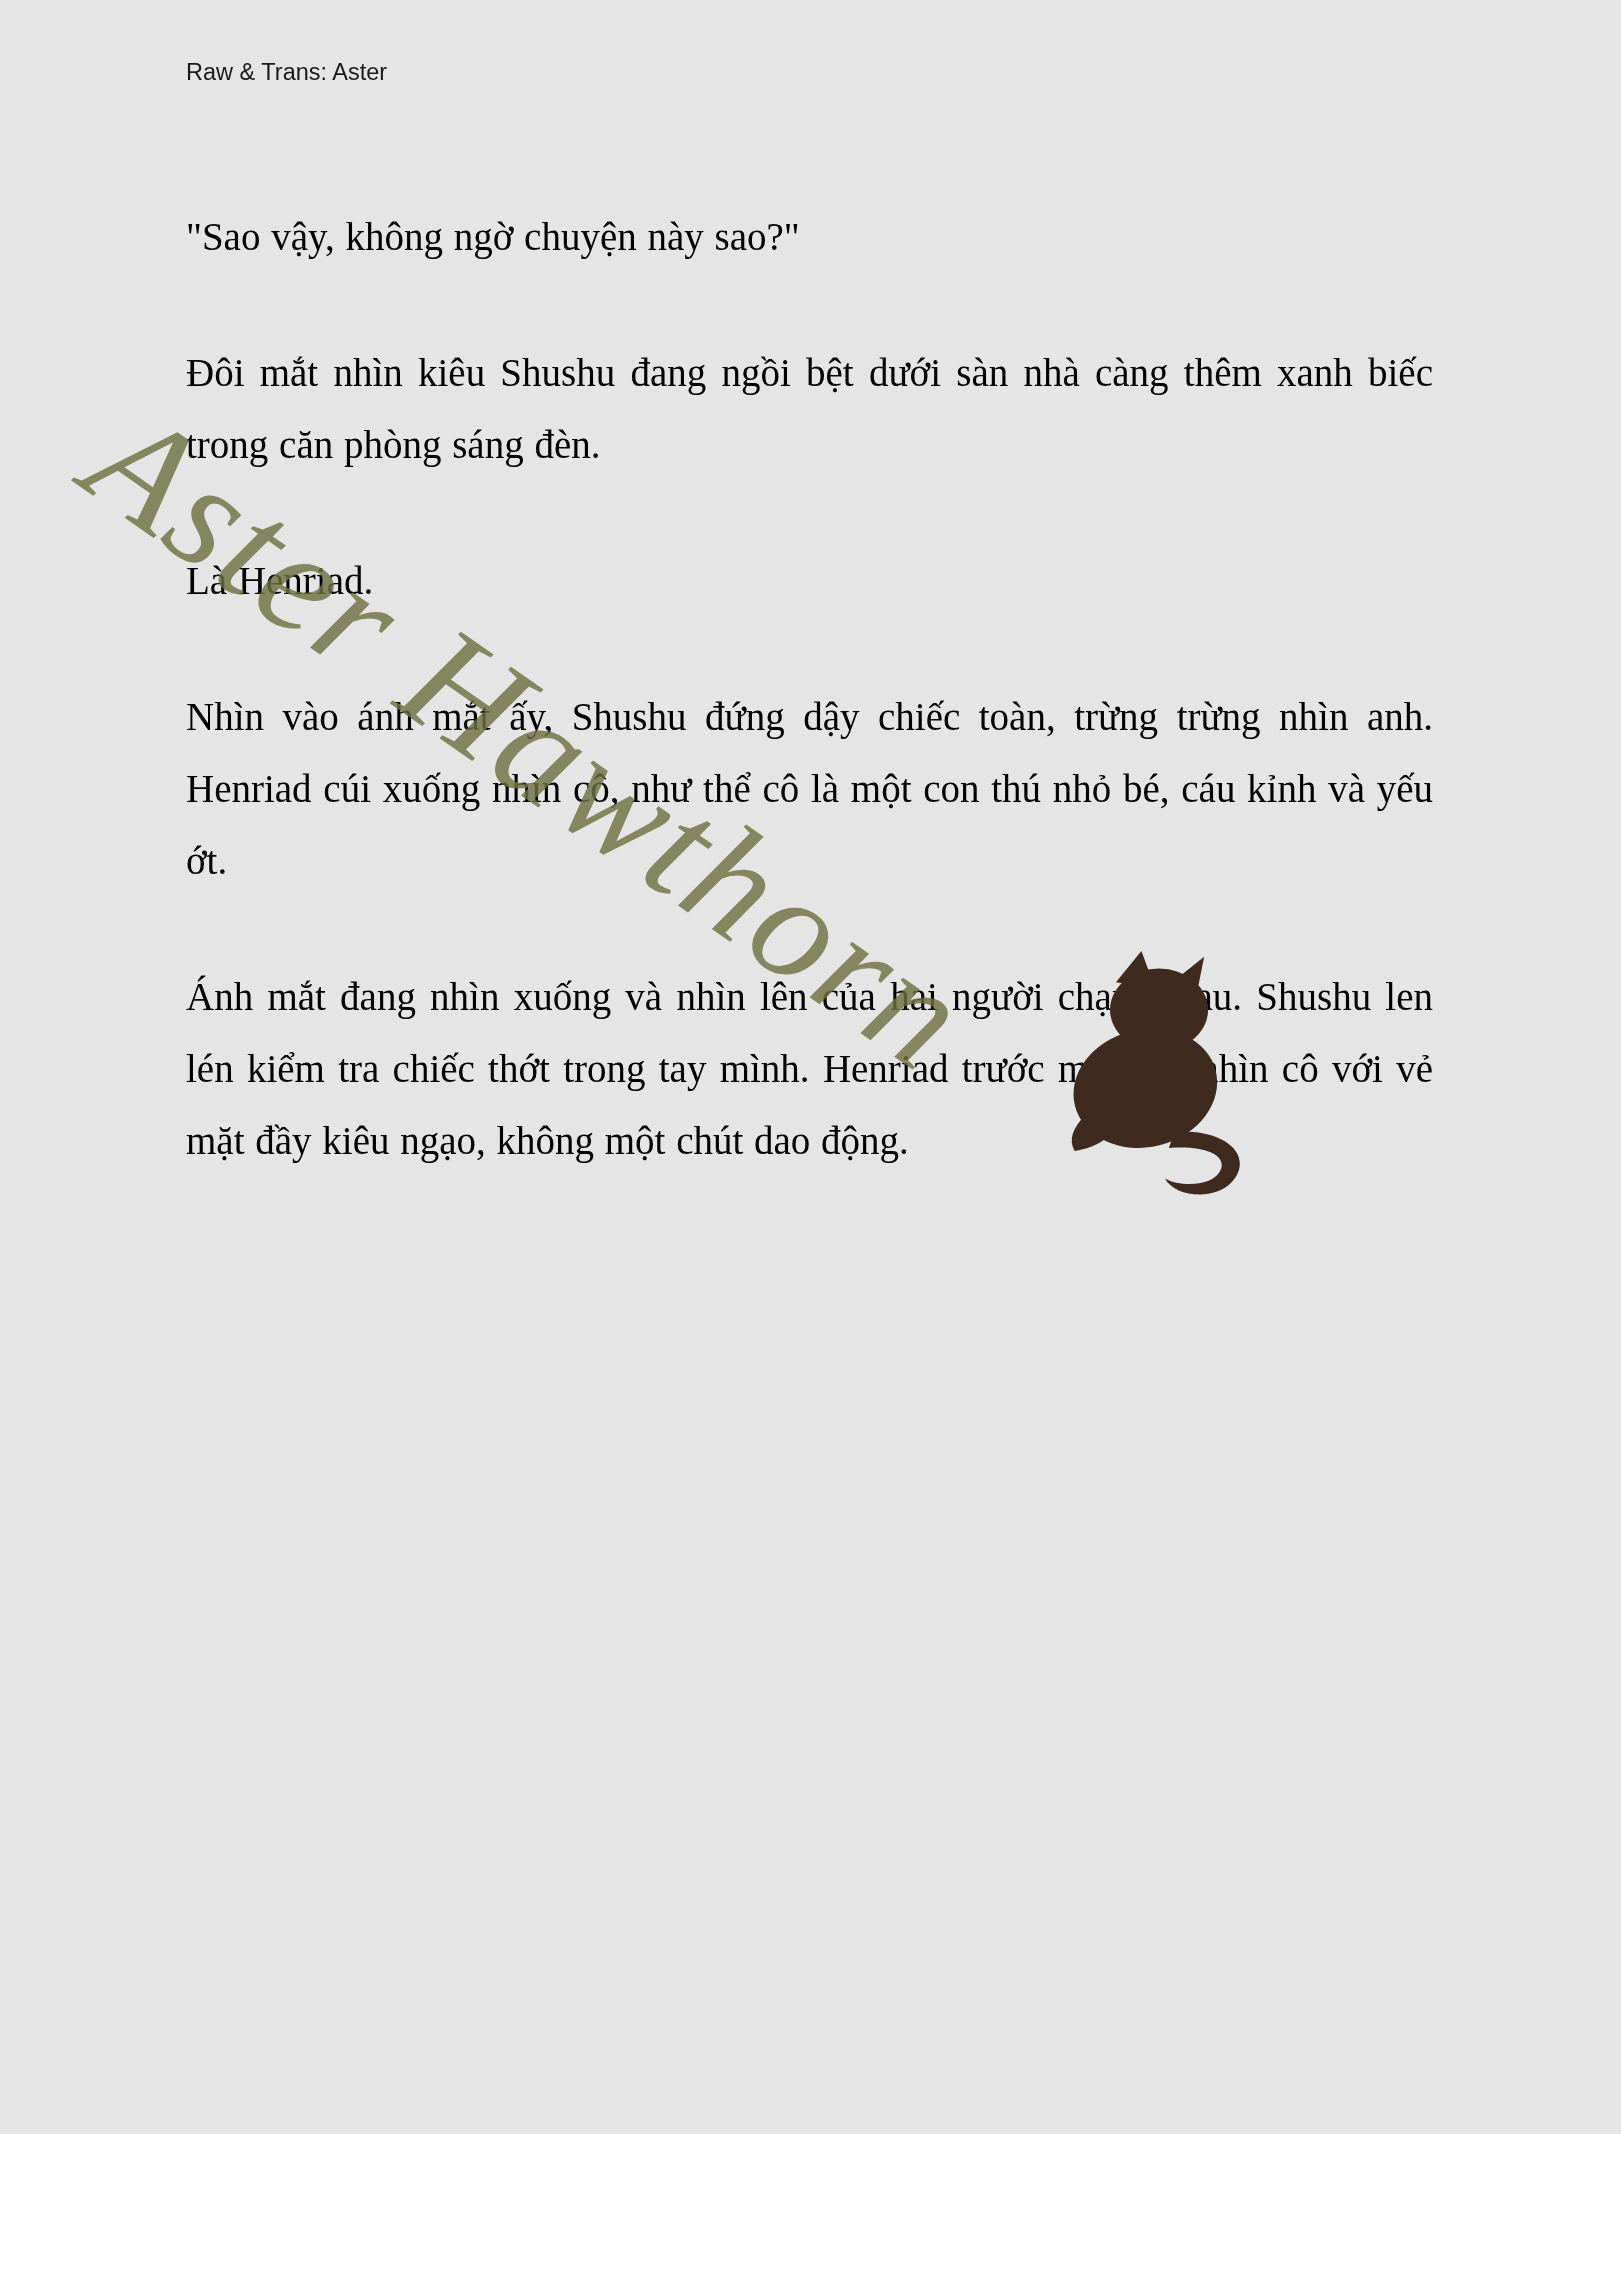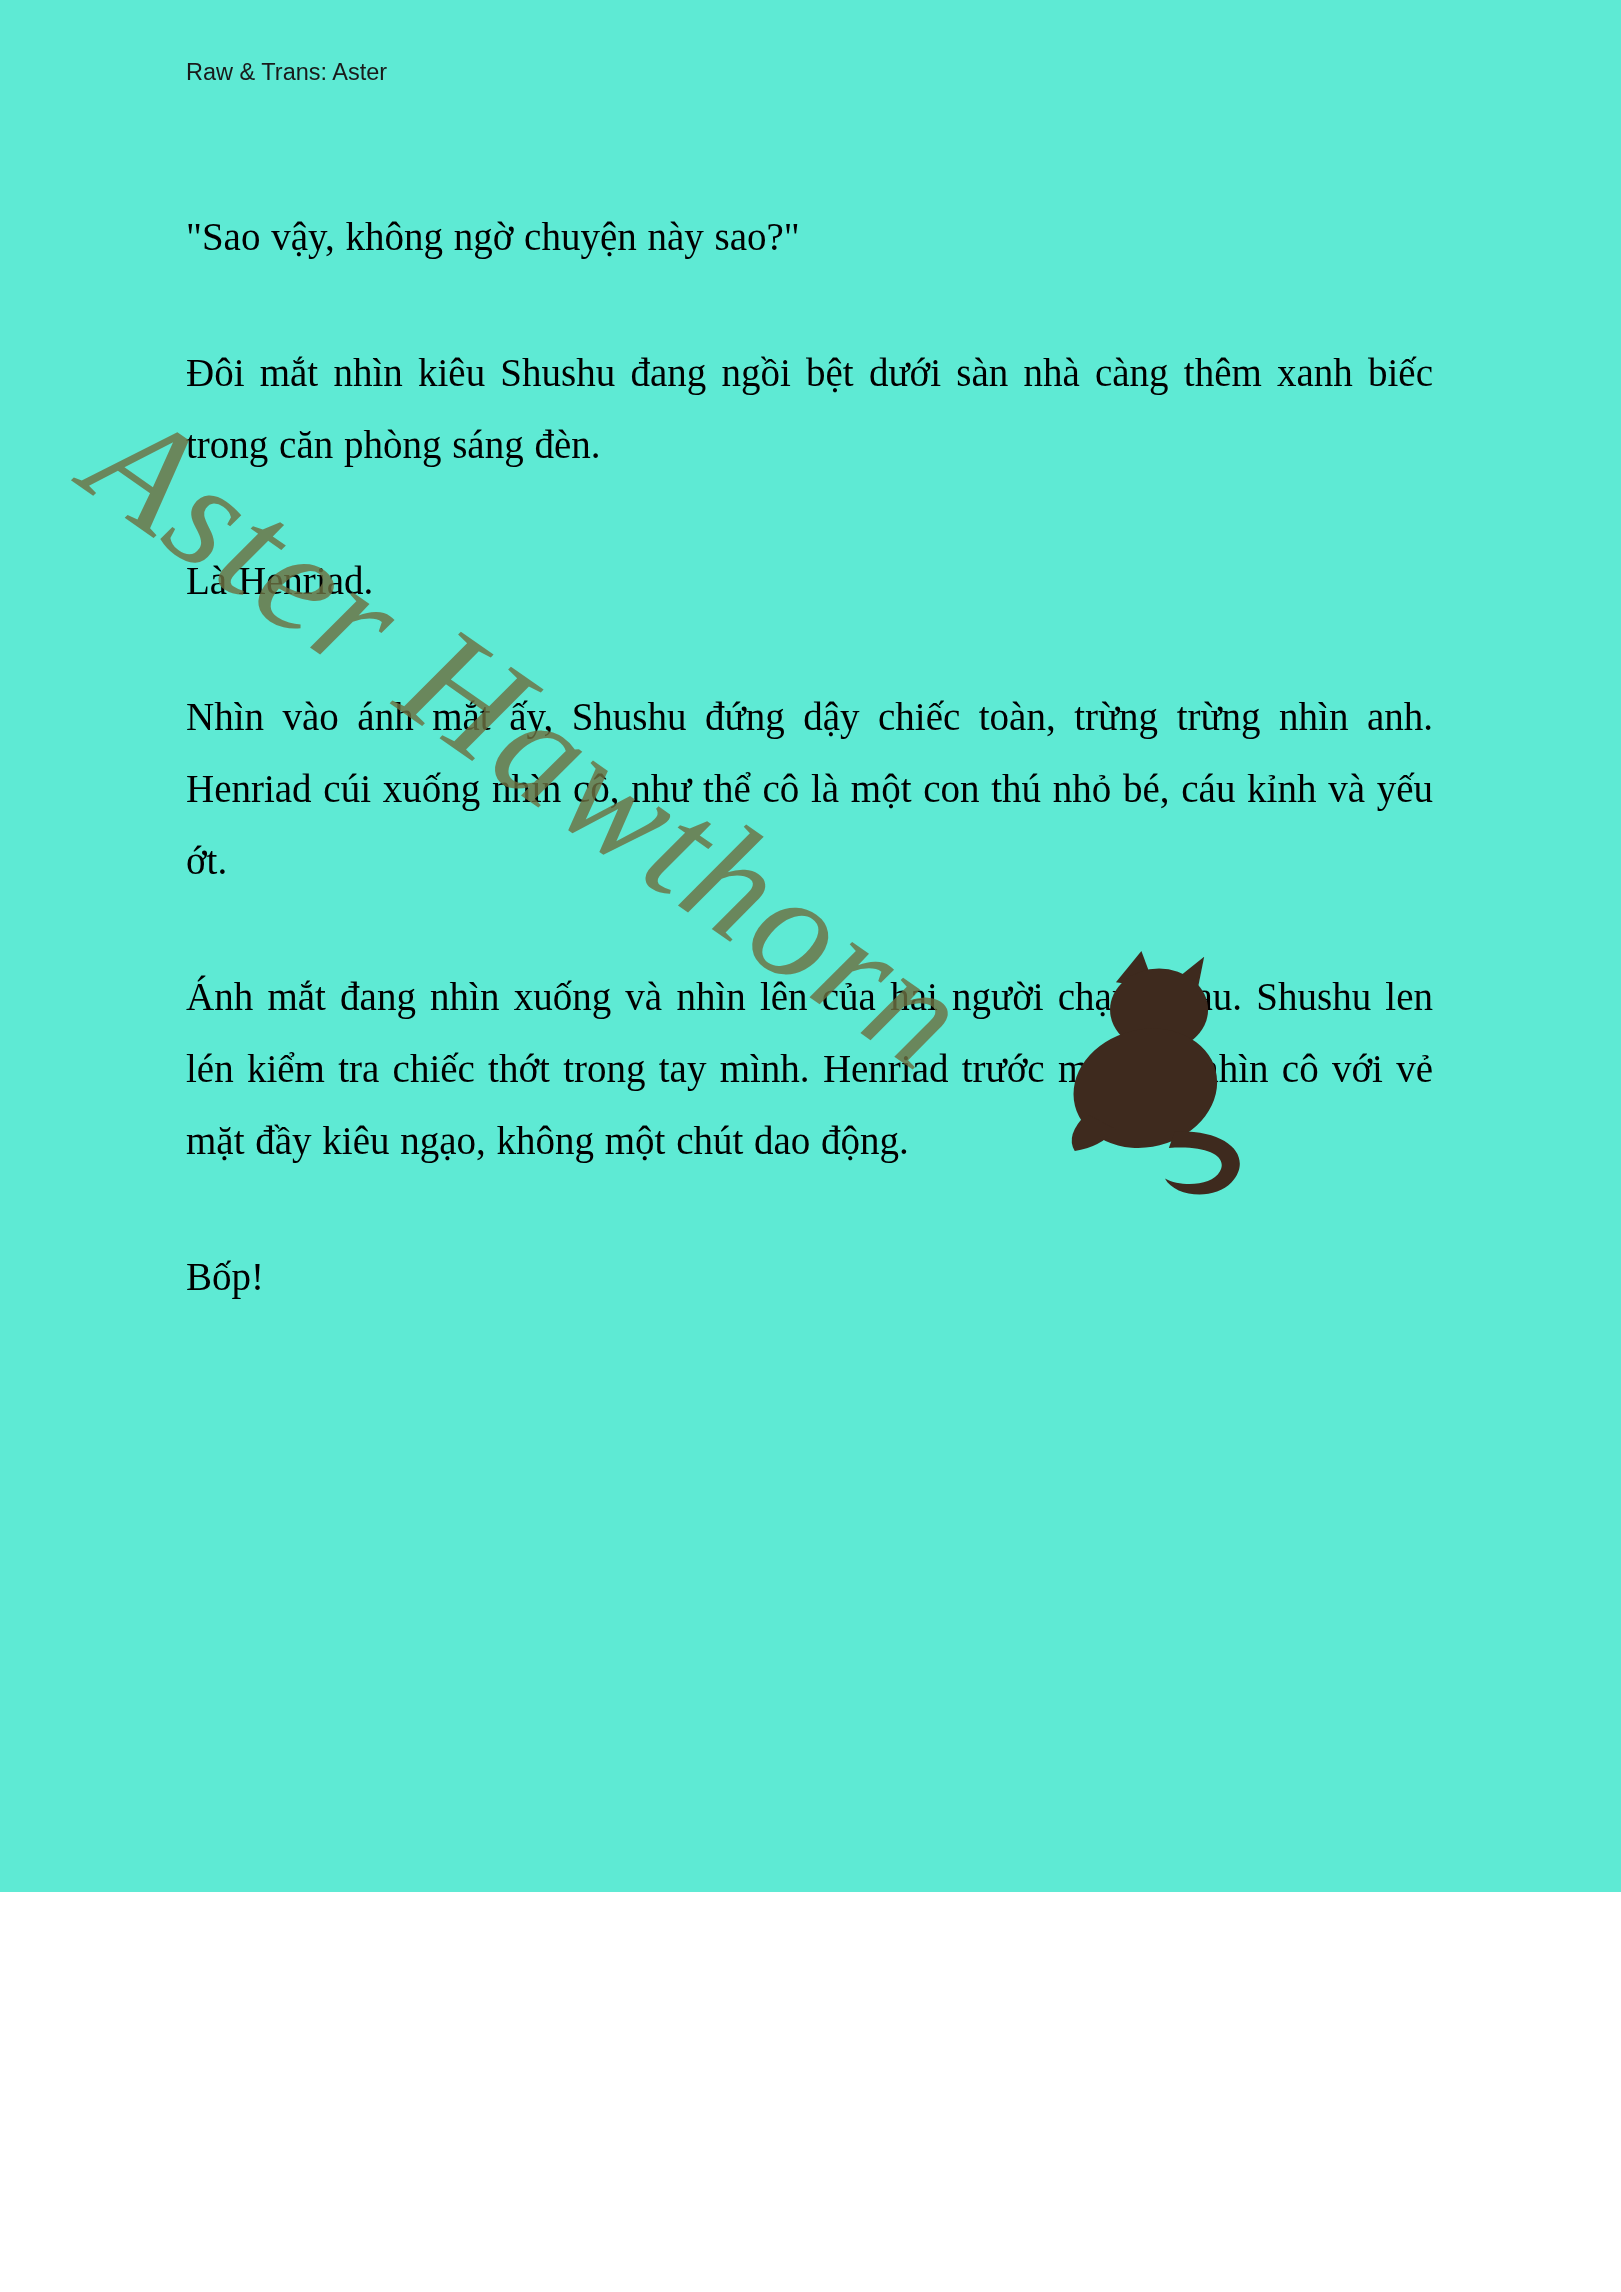--- a/index.html
+++ b/index.html
@@ -3,22 +3,22 @@
 <meta charset="utf-8">
 <style>
   html, body {
     margin: 0;
     padding: 0;
     background: #ffffff;
   }
   .page {
     position: relative;
     width: 1621px;
-    height: 1892px;
-    background: #5eead4;
+    height: 2134px;
+    background: #e5e5e5;
     overflow: hidden;
     font-family: "Liberation Serif", "DejaVu Serif", serif;
   }
   .page-header {
     position: absolute;
     left: 186px;
     top: 59px;
     font-family: "Liberation Sans", "DejaVu Sans", sans-serif;
     font-size: 23.5px;
     color: #1a1a1a;
@@ -70,21 +70,20 @@
   <div class="page-header">Raw &amp; Trans: Aster</div>
 
   <div class="watermark" style="color: rgba(109, 114, 66, 0.82);">Aster Hawthorn</div>
 
   <div class="content">
     <p>"Sao vậy, không ngờ chuyện này sao?"</p>
     <p>Đôi mắt nhìn kiêu Shushu đang ngồi bệt dưới sàn nhà càng thêm xanh biếc trong căn phòng sáng đèn.</p>
     <p>Là Henriad.</p>
     <p>Nhìn vào ánh mắt ấy, Shushu đứng dậy chiếc toàn, trừng trừng nhìn anh. Henriad cúi xuống nhìn cô, như thể cô là một con thú nhỏ bé, cáu kỉnh và yếu ớt.</p>
     <p>Ánh mắt đang nhìn xuống và nhìn lên của hai người chạm nhau. Shushu len lén kiểm tra chiếc thớt trong tay mình. Henriad trước mặt vẫn nhìn cô với vẻ mặt đầy kiêu ngạo, không một chút dao động.</p>
-    <p>Bốp!</p>
   </div>
 
   <div class="cat">
     <svg width="206" height="250" viewBox="0 0 210 255" xmlns="http://www.w3.org/2000/svg">
       <g class="cat-shape" fill="#3e2a1e">
 
         <path d="M58 34 L84 2 L98 40 Z"></path>
 
         <path d="M118 32 L148 8 L140 48 Z"></path>
 

